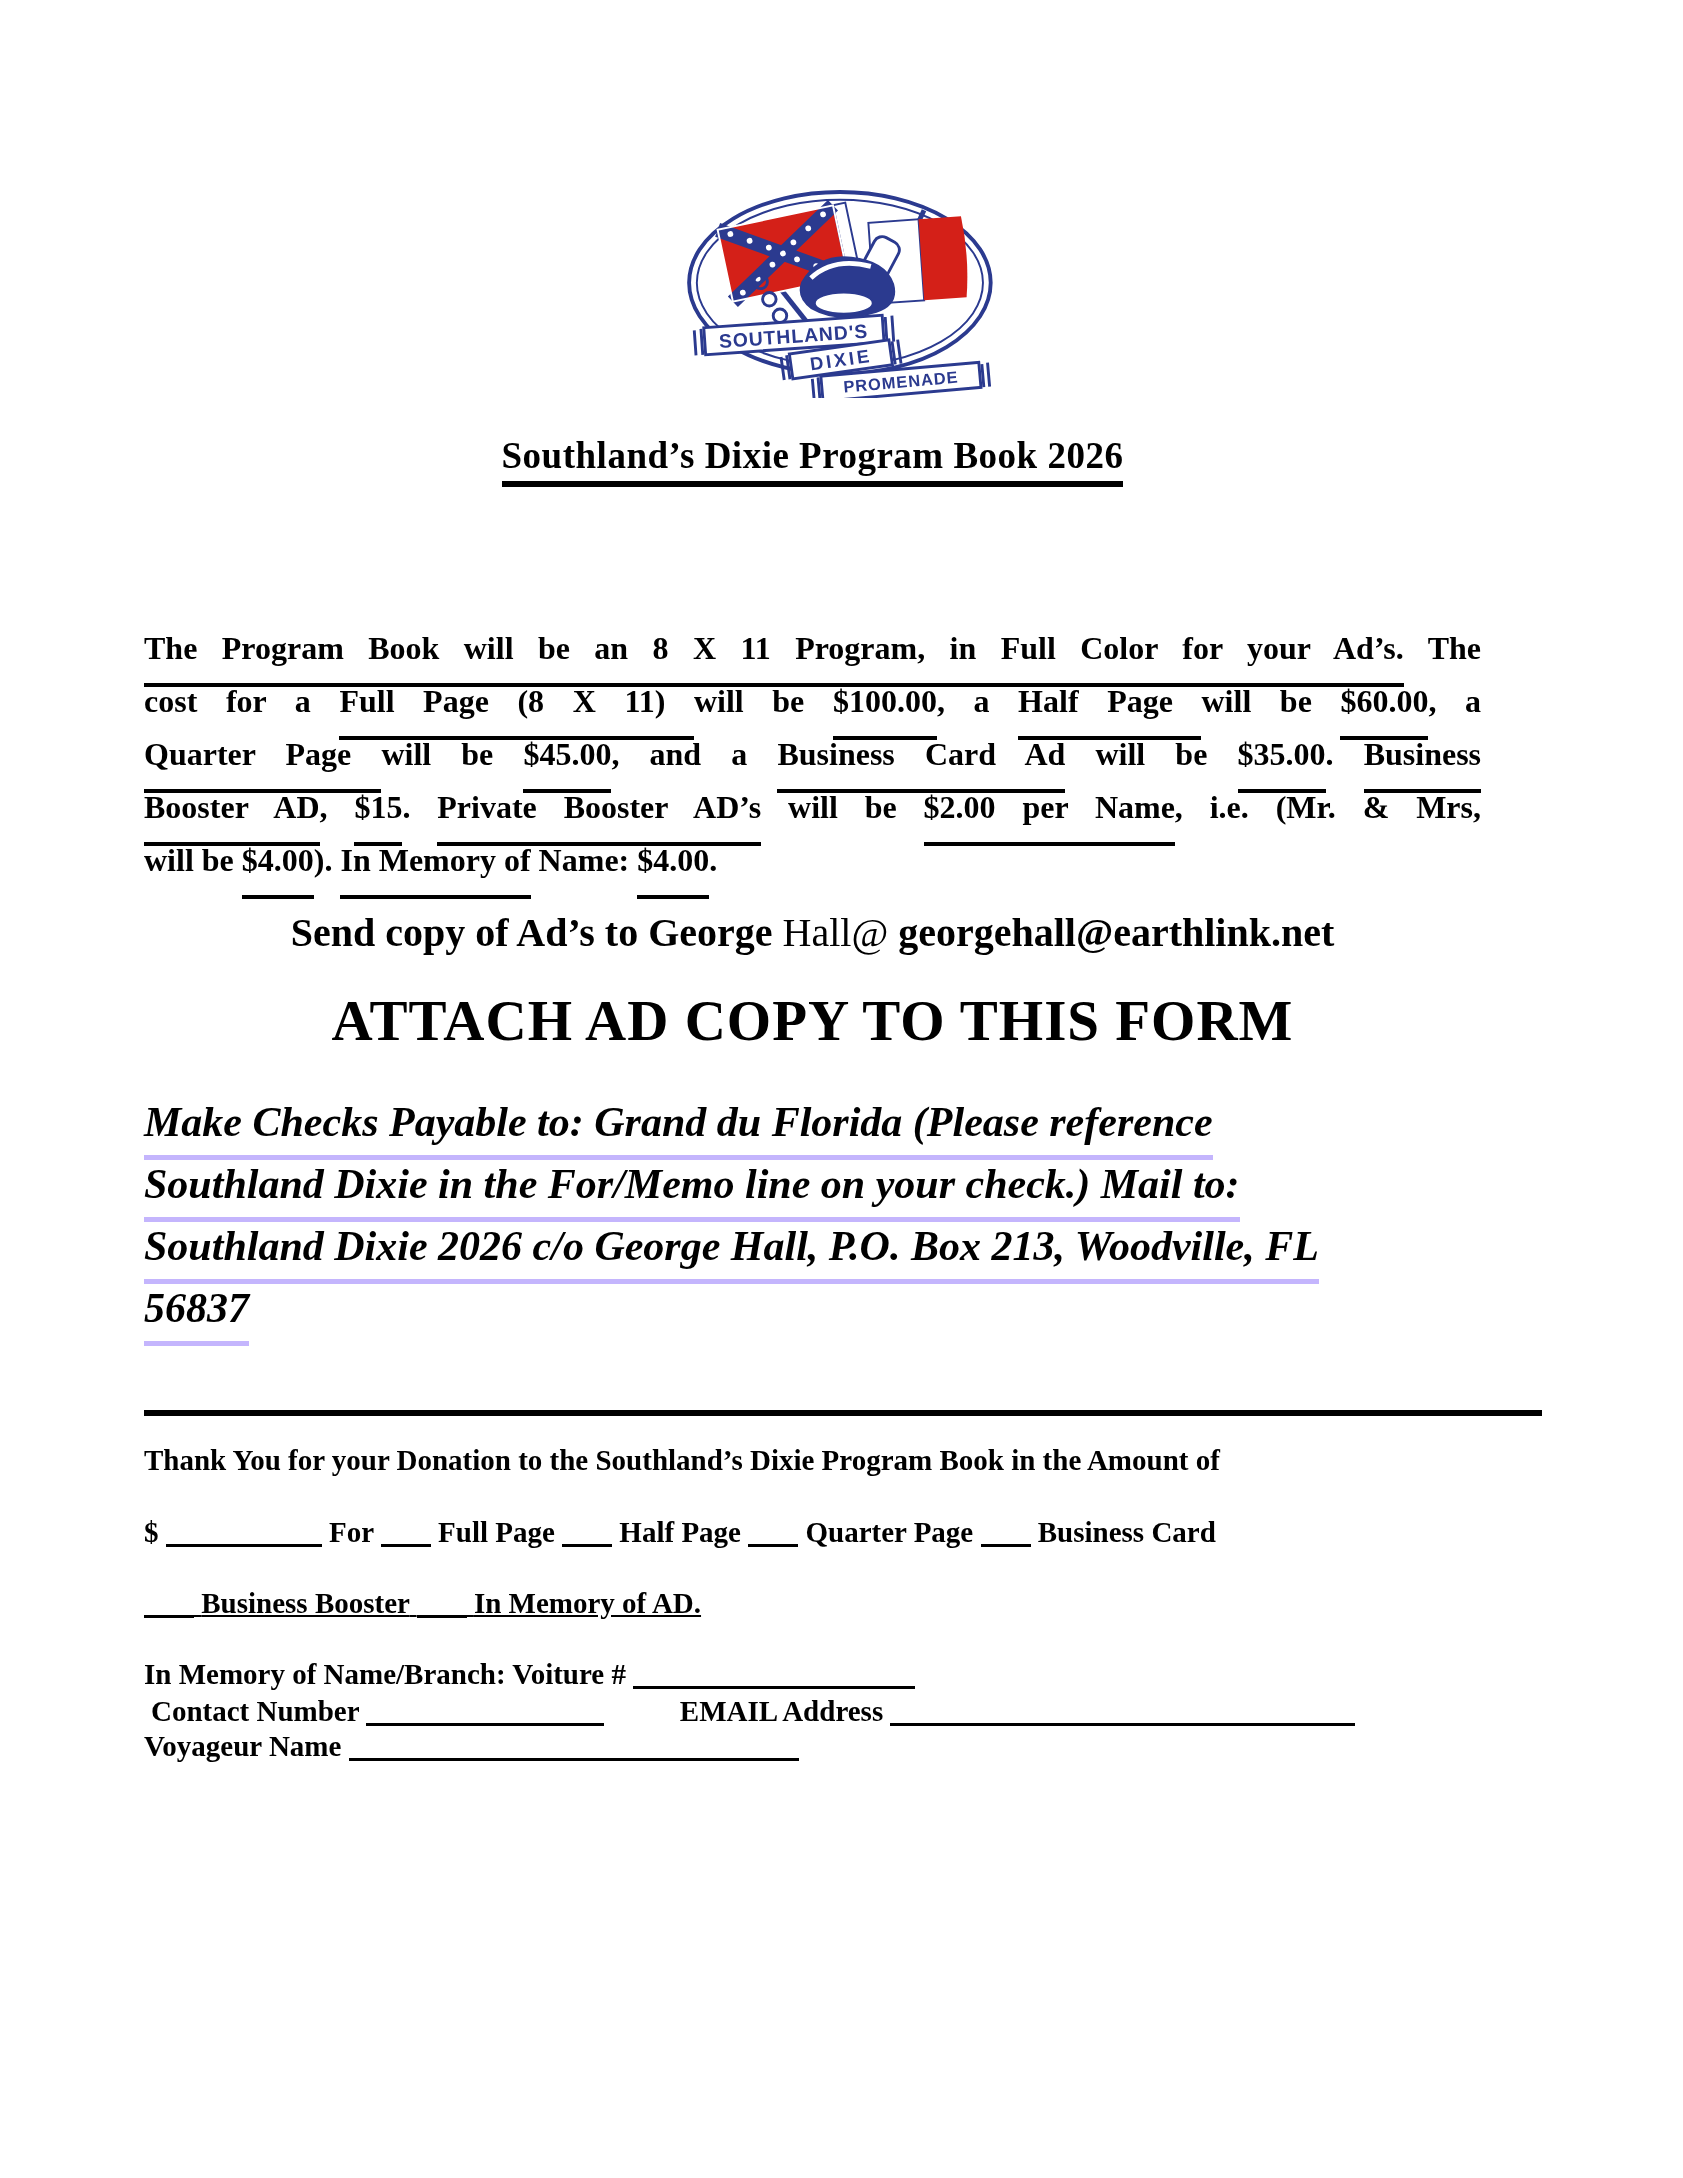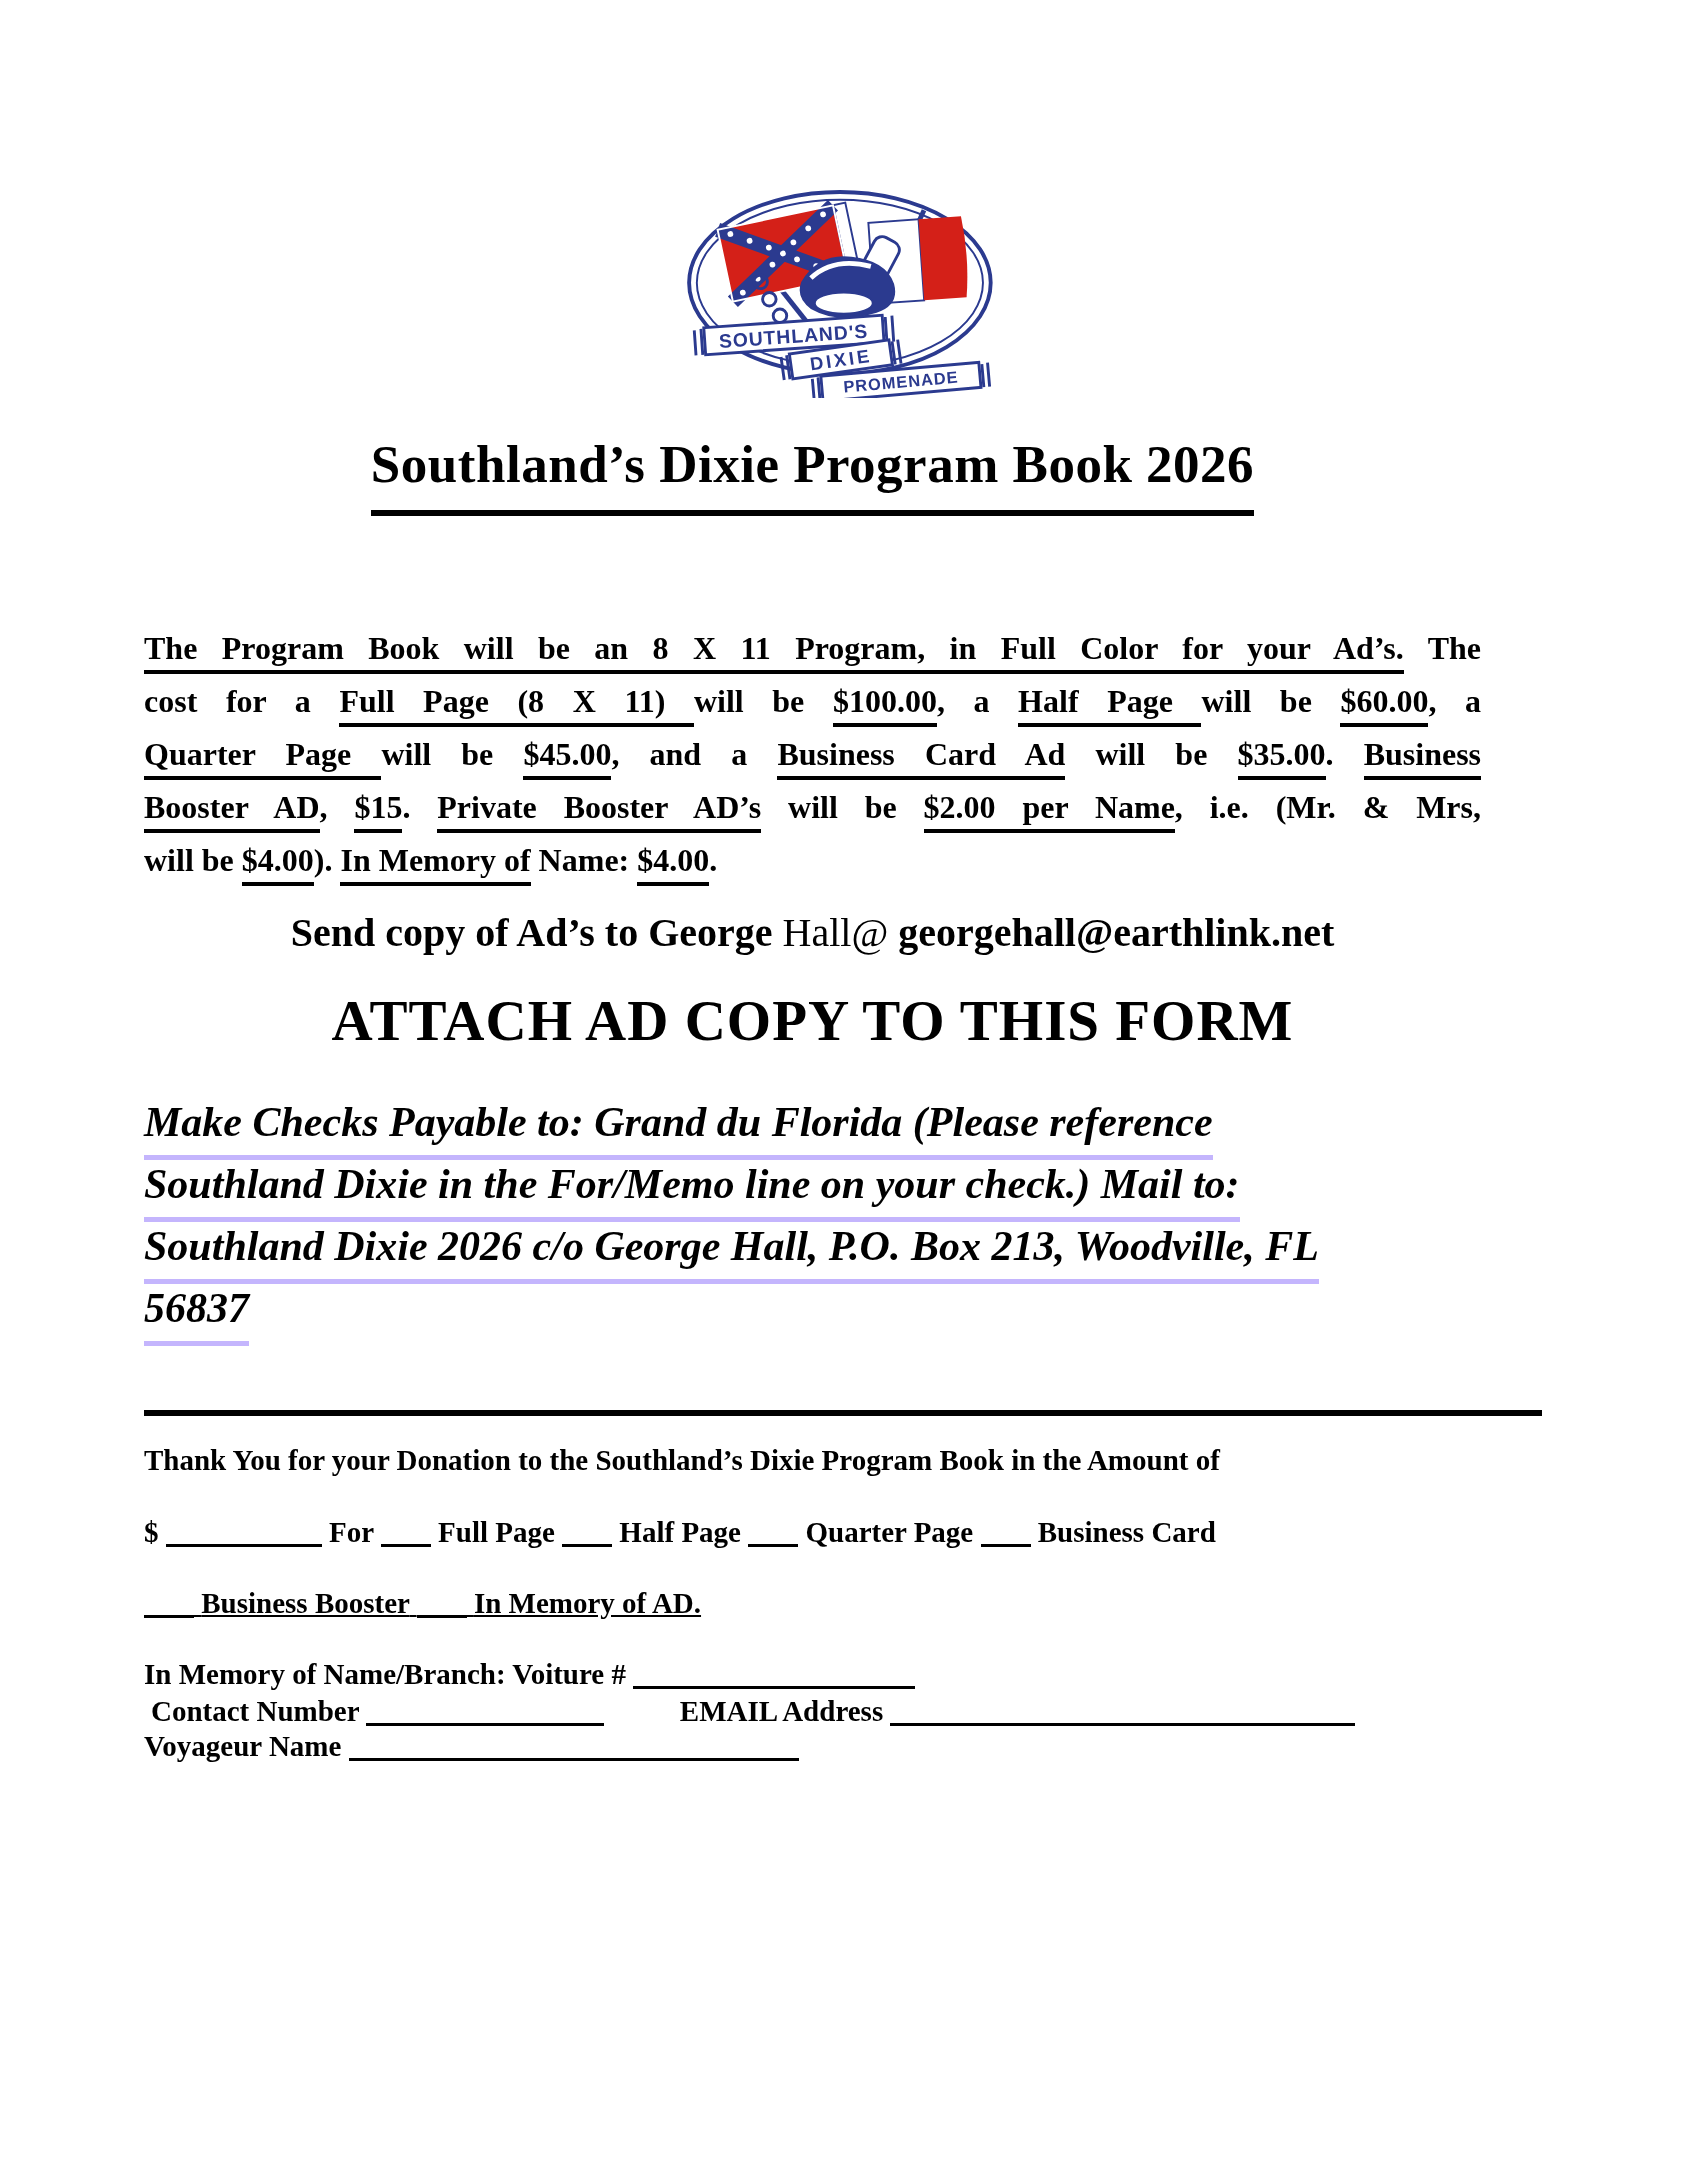--- a/index.html
+++ b/index.html
@@ -5,36 +5,36 @@
   html,body{margin:0;padding:0;background:#888;}
   .page{
     position:relative;width:1683px;height:2178px;background:#fff;color:#000;
     font-family:"Liberation Serif","DejaVu Serif",serif;overflow:hidden;margin:0 auto;
   }
   
   .logo{position:absolute;top:188px;left:837px;transform:translateX(-50%);}
   
   .title{position:absolute;top:434px;left:144px;width:1337px;text-align:center;}
   .title .t-inner{
-    display:inline-block;font-size:53px;font-weight:bold;letter-spacing:0.5px;
-    border-bottom:6px solid #000;padding-bottom:16px;white-space:nowrap;
+    display:inline-block;font-size:37px;font-weight:bold;letter-spacing:0.5px;
+    border-bottom:6px solid #000;padding-bottom:4px;white-space:nowrap;
   }
   
   .deadline{position:absolute;top:546px;left:253px;}
   .deadline .d-inner{
     display:inline-block;font-size:41px;font-weight:bold;letter-spacing:1px;
     transform:scaleX(.70);transform-origin:left bottom;
     border-bottom:5px solid #000;padding-bottom:3px;white-space:nowrap;
   }
   
   .intro{position:absolute;top:622px;left:144px;width:1337px;
     font-size:32px;font-weight:bold;line-height:53px;}
   .iline{text-align:justify;text-align-last:justify;white-space:nowrap;height:53px;}
   .iline.last{text-align:left;text-align-last:left;}
-  .u{border-bottom:4px solid #000;padding-bottom:4px;}
+  .u{border-bottom:4px solid #000;padding-bottom:17px;}
   
   .sendcopy{position:absolute;top:909px;left:144px;width:1337px;text-align:center;
     font-size:40px;font-weight:bold;white-space:nowrap;}
   .sendcopy .reg{font-weight:400;margin-top:32px;}
   
   .attach{position:absolute;top:988px;left:144px;width:1337px;text-align:center;
     font-size:57px;font-weight:bold;letter-spacing:1px;white-space:nowrap;font-family:Liberation Serif, serif;}
   
   .checks{position:absolute;top:1091px;left:144px;width:1386px;
     font-size:42px;font-weight:bold;font-style:italic;line-height:62px;}

